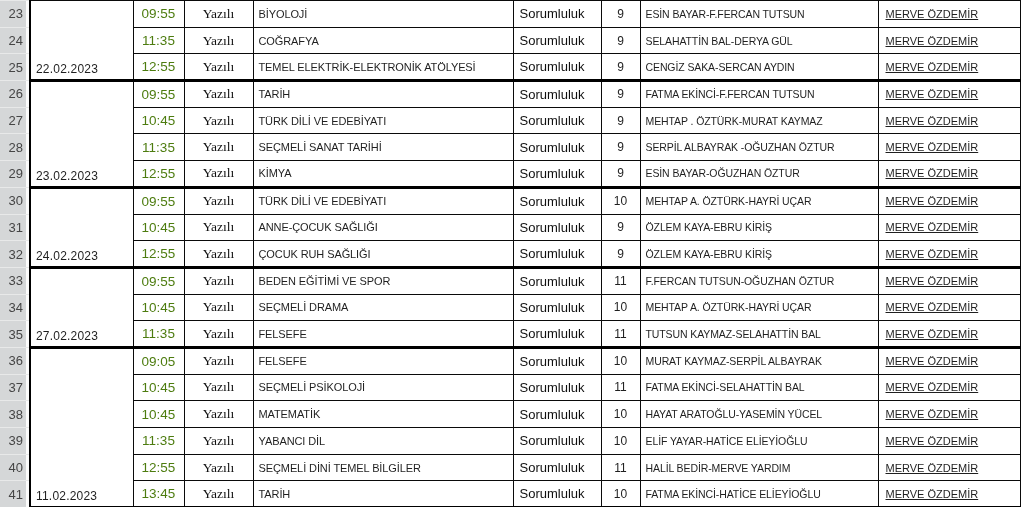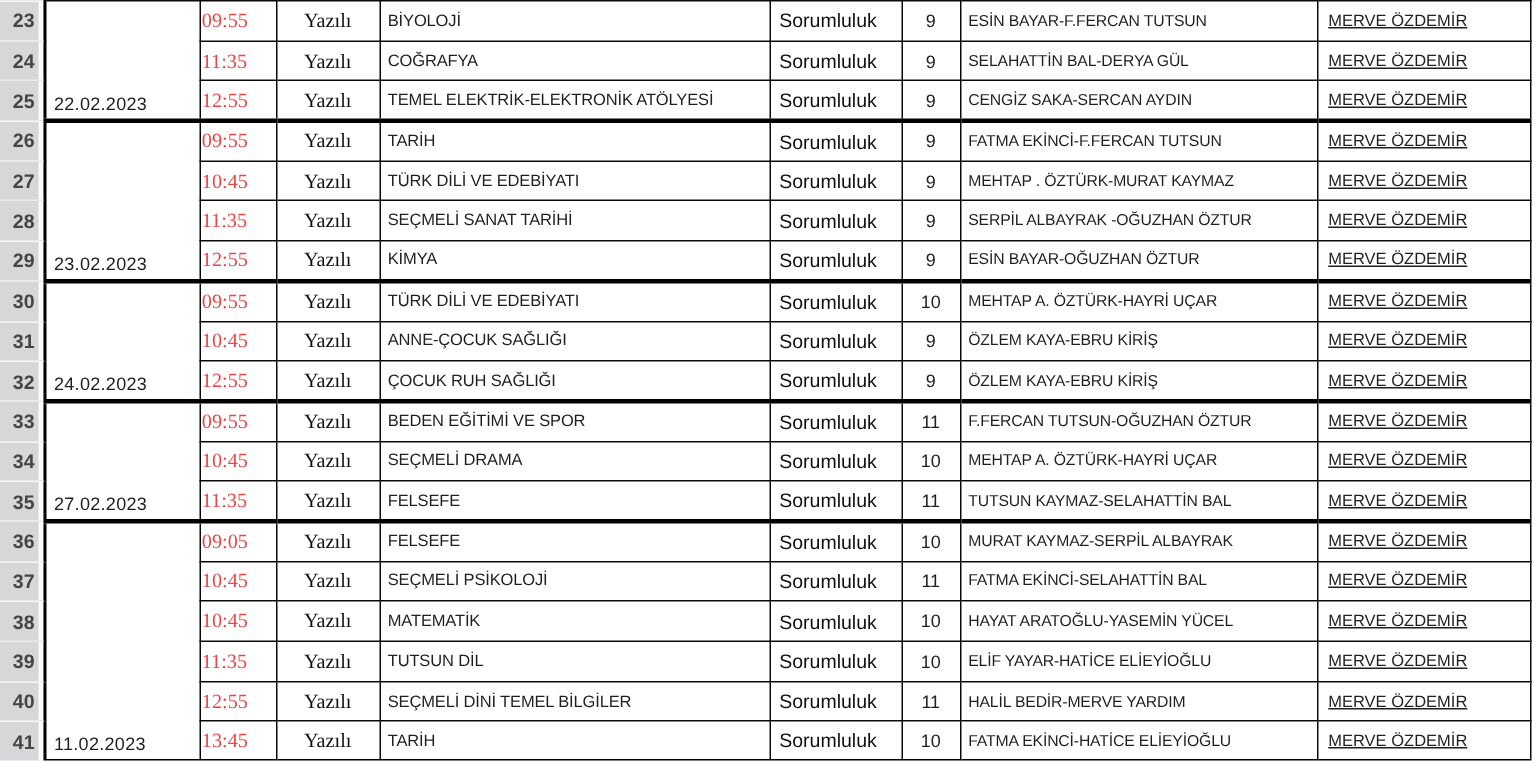--- a/index.html
+++ b/index.html
@@ -33,40 +33,39 @@
   td.c-rowhead {
     background: linear-gradient(to right, #d5d7d8 0px, #d5d7d8 26px, #fbfbfb 26px);
     border-top: 1px solid #e8e9e9;
     border-bottom: 1px solid #e8e9e9;
     border-right: 2px solid #000000;
     color: #454545;
     font-size: 13px;
     text-align: right;
     padding-right: 6px;
     vertical-align: middle;
-    font-weight: bold;
   }
   
   td.cell {
     border: 1px solid #0a0a0a;
     color: #1f1f1f;
     vertical-align: middle;
   }
   td.c-date {
     font-size: 12px;
     vertical-align: bottom;
     padding: 0 0 3px 5px;
     border-bottom: 3px solid #000000;
     letter-spacing: 0.2px;
   }
   td.c-time {
-    font-family: Liberation Serif, serif;
+    font-family: Liberation Sans, sans-serif;
     font-size: 13.5px;
-    text-align: left;
-    color: #ef4444;
+    text-align: center;
+    color: #4d7c0f;
   }
   td.c-type {
     font-family: "Liberation Serif", "DejaVu Serif", serif;
     font-size: 13.5px;
     text-align: center;
     color: #101010;
   }
   td.c-subject {
     font-size: 11px;
     padding-left: 5px;
@@ -275,21 +274,21 @@
           <td class="cell c-subject">MATEMATİK</td>
           <td class="cell c-kind">Sorumluluk</td>
           <td class="cell c-grade">10</td>
           <td class="cell c-teachers">HAYAT ARATOĞLU-YASEMİN YÜCEL</td>
           <td class="cell c-observer">MERVE ÖZDEMİR</td>
         </tr>
         <tr>
           <td class="c-rowhead">39</td>
           <td class="cell c-time">11:35</td>
           <td class="cell c-type">Yazılı</td>
-          <td class="cell c-subject">TUTSUN DİL</td>
+          <td class="cell c-subject">YABANCI DİL</td>
           <td class="cell c-kind">Sorumluluk</td>
           <td class="cell c-grade">10</td>
           <td class="cell c-teachers">ELİF YAYAR-HATİCE ELİEYİOĞLU</td>
           <td class="cell c-observer">MERVE ÖZDEMİR</td>
         </tr>
         <tr>
           <td class="c-rowhead">40</td>
           <td class="cell c-time">12:55</td>
           <td class="cell c-type">Yazılı</td>
           <td class="cell c-subject">SEÇMELİ DİNİ TEMEL BİLGİLER</td>

